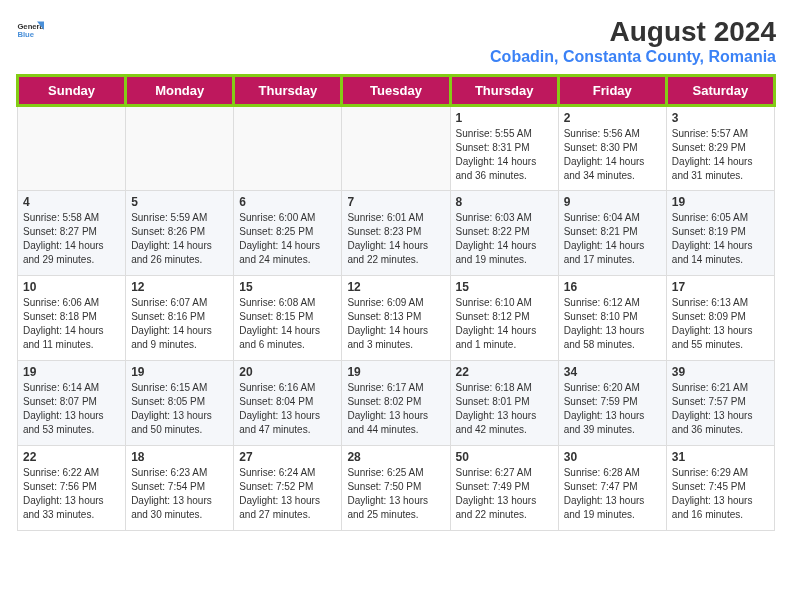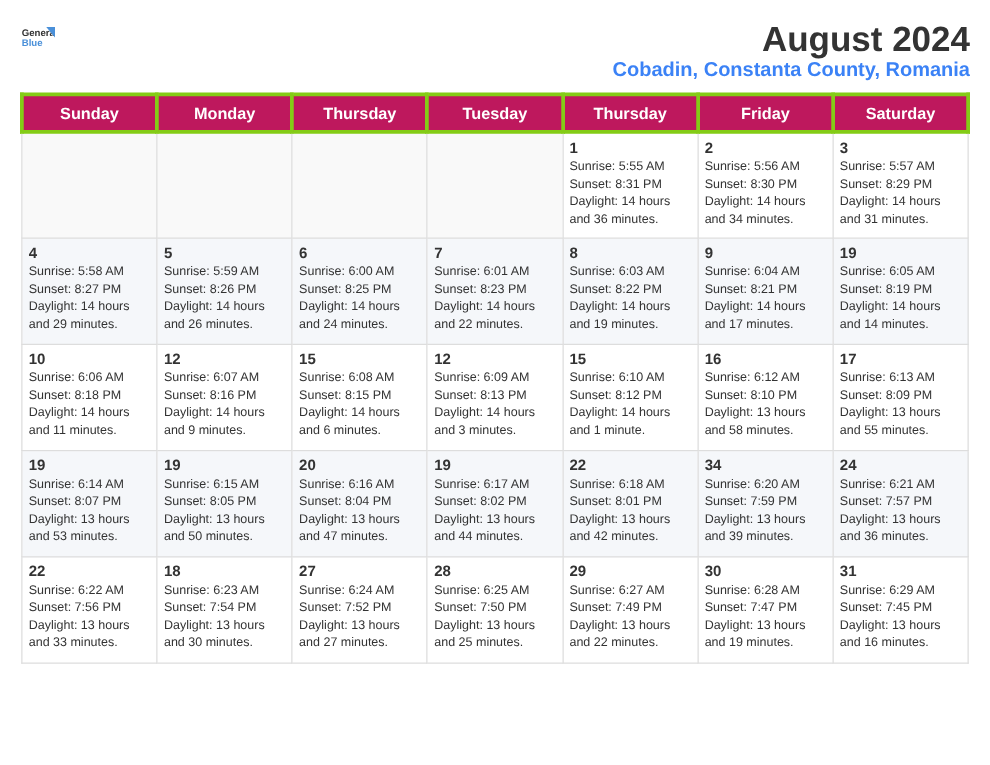--- a/index.html
+++ b/index.html
@@ -298,21 +298,21 @@
       </td>
         <td>
         <span class="day-number">34</span>
         <div class="day-info">
           Sunrise: 6:20 AM<br>
           Sunset: 7:59 PM<br>
           Daylight: 13 hours and 39 minutes.
         </div>
       </td>
         <td>
-        <span class="day-number">24</span>
+        <span class="day-number">39</span>
         <div class="day-info">
           Sunrise: 6:21 AM<br>
           Sunset: 7:57 PM<br>
           Daylight: 13 hours and 36 minutes.
         </div>
       </td>
       </tr>
       <tr>
         <td>
         <span class="day-number">22</span>
@@ -340,21 +340,21 @@
       </td>
         <td>
         <span class="day-number">28</span>
         <div class="day-info">
           Sunrise: 6:25 AM<br>
           Sunset: 7:50 PM<br>
           Daylight: 13 hours and 25 minutes.
         </div>
       </td>
         <td>
-        <span class="day-number">29</span>
+        <span class="day-number">50</span>
         <div class="day-info">
           Sunrise: 6:27 AM<br>
           Sunset: 7:49 PM<br>
           Daylight: 13 hours and 22 minutes.
         </div>
       </td>
         <td>
         <span class="day-number">30</span>
         <div class="day-info">
           Sunrise: 6:28 AM<br>

